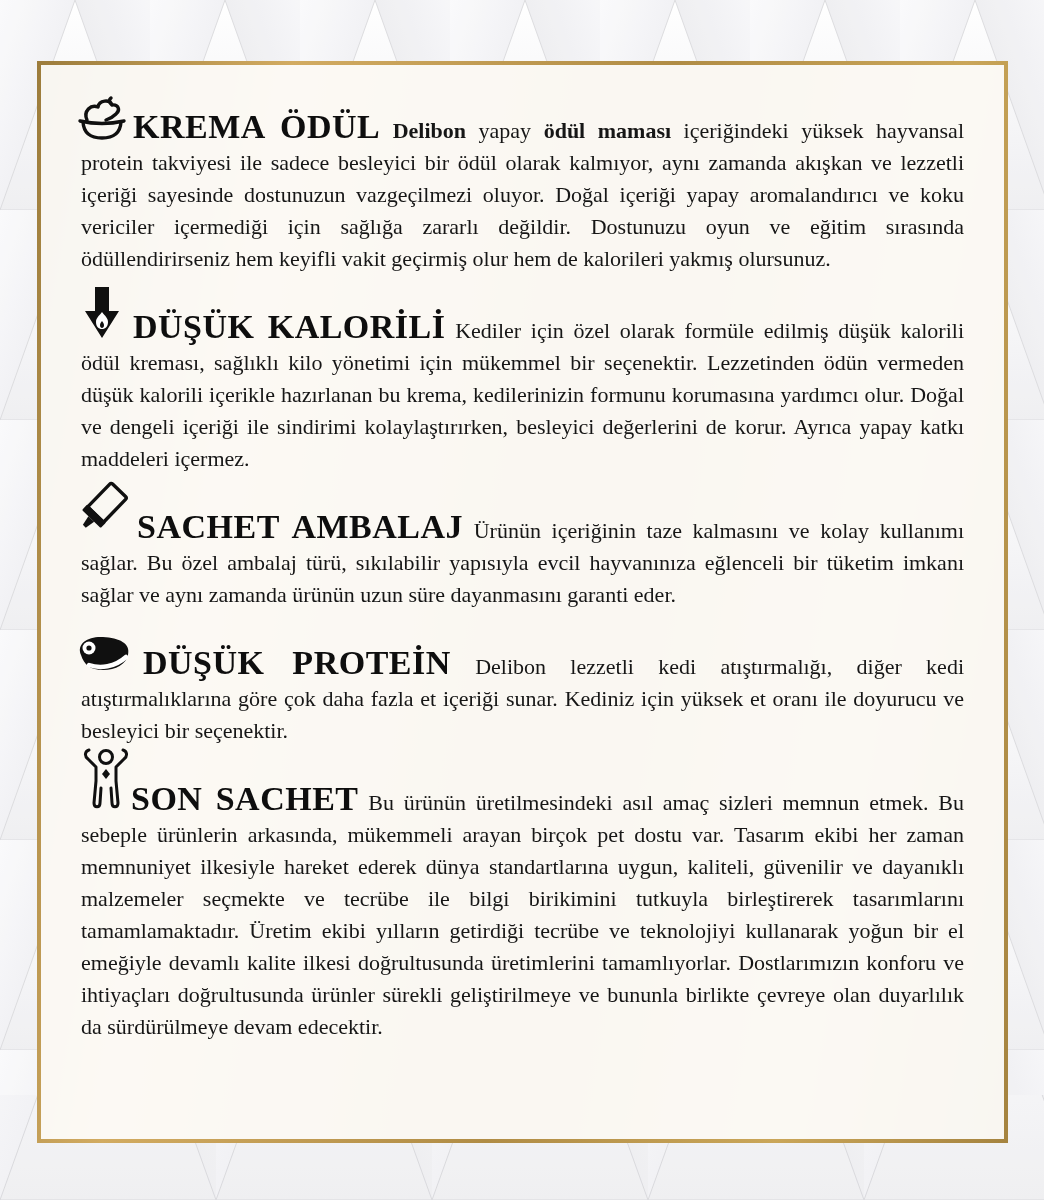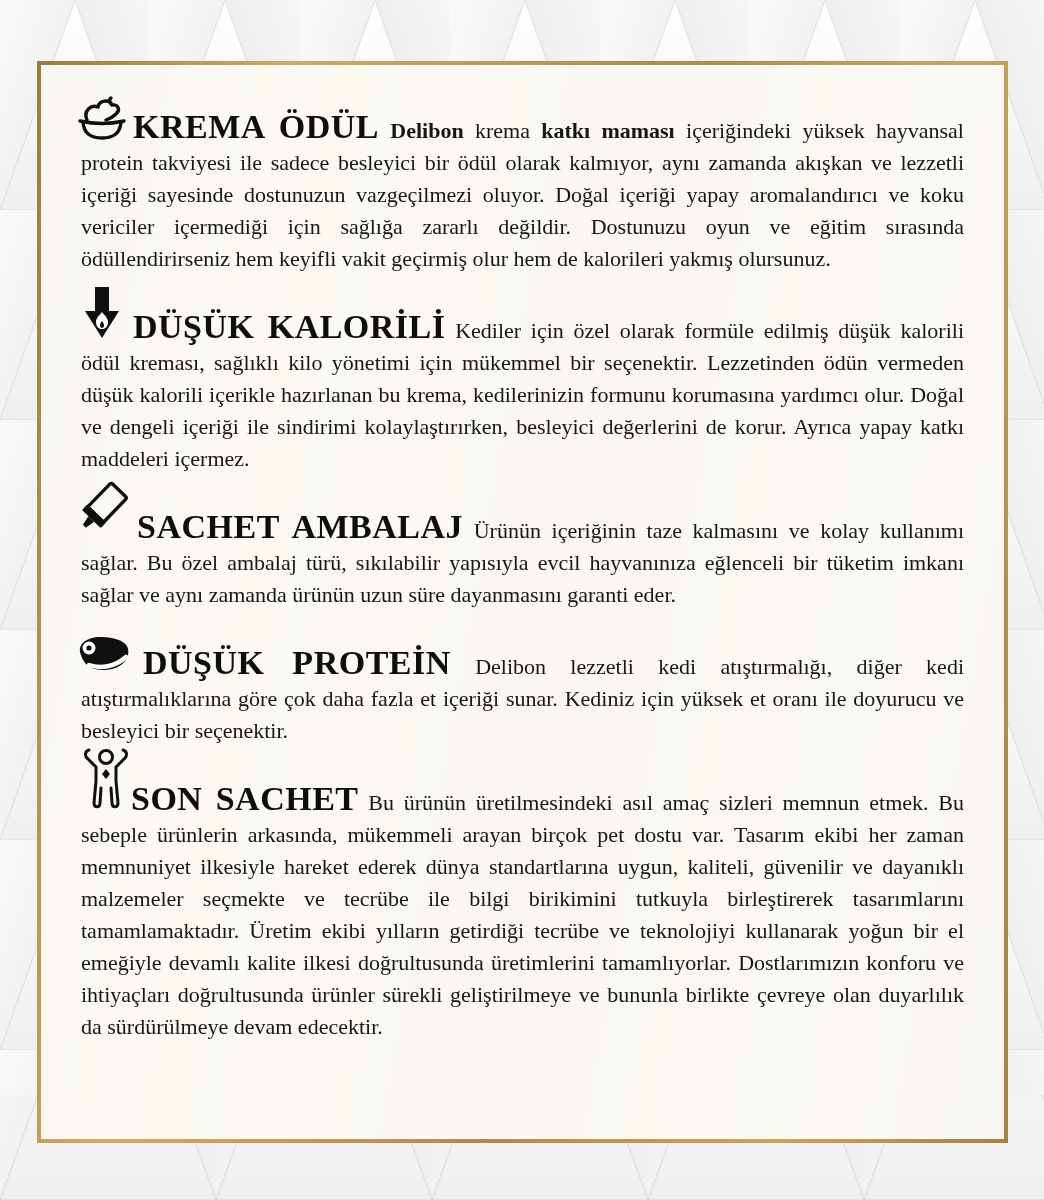--- a/index.html
+++ b/index.html
@@ -84,22 +84,22 @@
       <span class="icon ic1">
         <svg width="54" height="50" viewBox="0 0 54 50" fill="none" stroke="#101010" stroke-width="3.4" stroke-linecap="round" stroke-linejoin="round">
           <path d="M8,27 Q9,43 27,43 Q45,43 46,27"></path>
           <path d="M5,26 Q27,31 49,26"></path>
           <path d="M12,25 C8,16 16,9 23,12 C24,5 35,4 37,10 C43,9 46,15 41,19 Q37,23 31,25"></path>
           <path d="M36,9 Q33,5 36,3"></path>
         </svg>
       </span>
       <span class="heading">KREMA ÖDÜL</span>
       <span class="bold">Delibon</span>
-      <span>krema</span>
-      <span class="bold">katkı maması</span>
+      <span>yapay</span>
+      <span class="bold">ödül maması</span>
       <span>içeriğindeki yüksek hayvansal protein takviyesi ile sadece besleyici bir ödül olarak kalmıyor, aynı zamanda akışkan ve lezzetli içeriği sayesinde dostunuzun vazgeçilmezi oluyor. Doğal içeriği yapay aromalandırıcı ve koku vericiler içermediği için sağlığa zararlı değildir. Dostunuzu oyun ve eğitim sırasında ödüllendirirseniz hem keyifli vakit geçirmiş olur hem de kalorileri yakmış olursunuz.</span>
     </p>
 
     <p class="section ind3">
       <span class="icon ic3">
         <svg width="42" height="56" viewBox="0 0 42 56">
           <path d="M14,2 L28,2 L28,26 L38,26 L21,53 L4,26 L14,26 Z" fill="#101010"></path>
           <path d="M21,27 C24,31 27,33 27,37 C27,41.5 24.4,44 21,44 C17.6,44 15,41.5 15,37 C15,33 18,31 21,27 Z" fill="#ffffff"></path>
           <path d="M21,36 C22.4,38 23,38.8 23,40.2 C23,42 22,43 21,43 C20,43 19,42 19,40.2 C19,38.8 19.6,38 21,36 Z" fill="#101010"></path>
         </svg>

